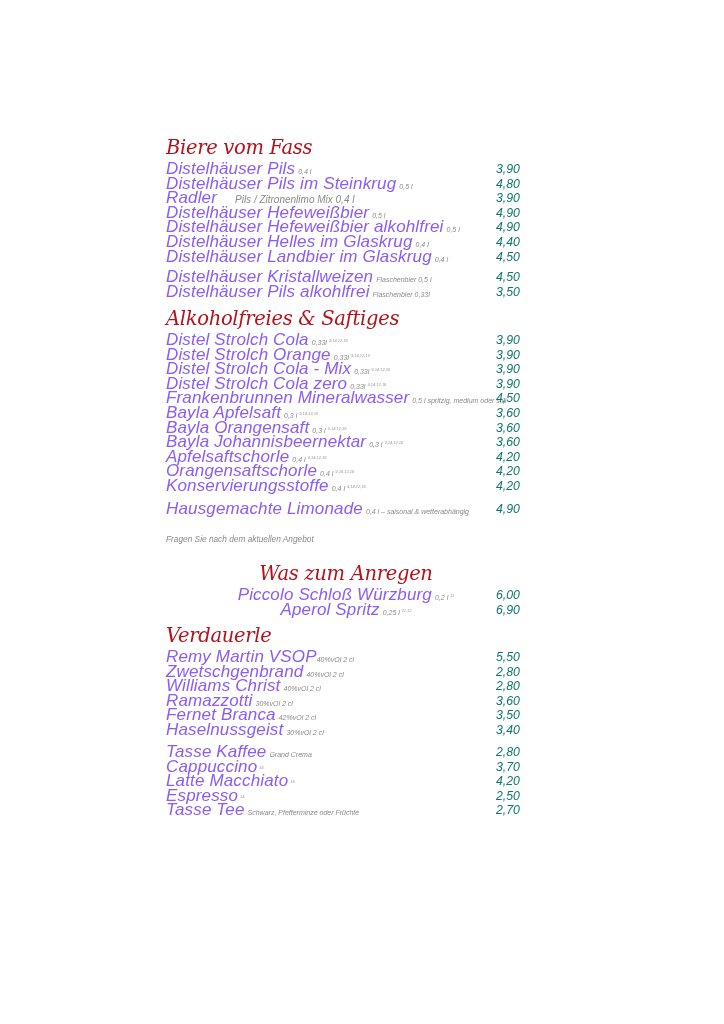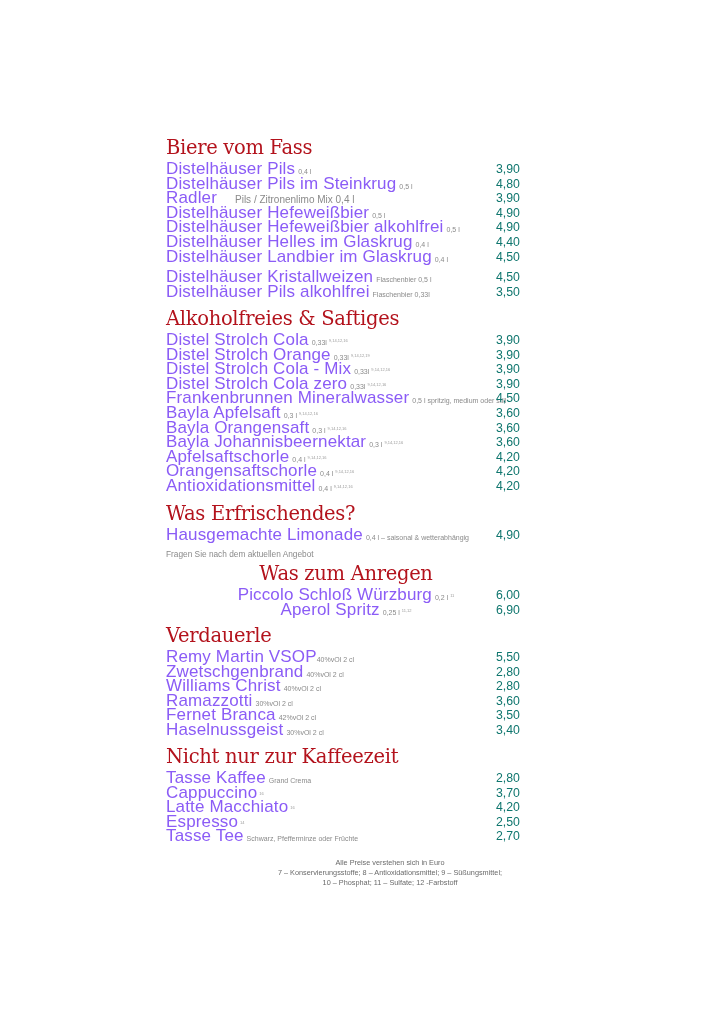--- a/index.html
+++ b/index.html
@@ -14,20 +14,21 @@
       overflow: hidden;
       font-family: "Liberation Sans", "DejaVu Sans", sans-serif;
       color: #2e2e2e;
     }
     .page {
       position: absolute;
       left: 0;
       top: 0;
       width: 724px;
       height: 787px;
+      font-style: italic;
     }
     .section {
       position: absolute;
       left: 166px;
       width: 360px;
     }
     .section-title {
       font-family: "DejaVu Serif", "Liberation Serif", serif;
       color: #b3121c;
       font-size: 19.5px;
@@ -73,21 +74,21 @@
       font-size: 12.3px;
       color: #0f766e;
     }
     .spacer {
       height: 6px;
     }
     .note {
       font-size: 8.3px;
       color: #8a8a8a;
       line-height: 11px;
-      margin-top: 6px;
+      margin-top: 17px;
     }
     .footer {
       position: absolute;
       left: 230px;
       top: 858px;
       width: 320px;
       text-align: center;
       font-size: 7.3px;
       line-height: 10px;
       color: #6a6a6a;
@@ -175,27 +176,26 @@
     </div>
     <div class="item">
       <span class="name">Apfelsaftschorle</span><span class="detail">0,4 l</span><span class="sup">9,14,12,16</span>
       <span class="price">4,20</span>
     </div>
     <div class="item">
       <span class="name">Orangensaftschorle</span><span class="detail">0,4 l</span><span class="sup">9,14,12,16</span>
       <span class="price">4,20</span>
     </div>
     <div class="item">
-      <span class="name">Antioxidationsmittel</span><span class="detail">0,4 l</span><span class="sup">9,14,12,16</span>
+      <span class="name">Konservierungsstoffe</span><span class="detail">0,4 l</span><span class="sup">9,14,12,16</span>
       <span class="price">4,20</span>
     </div>
   </div>
 
   <div class="section" style="top:502px;">
-    <div class="section-title">Was Erfrischendes?</div>
     <div class="item">
       <span class="name">Hausgemachte Limonade</span><span class="detail">0,4 l – saisonal &amp; wetterabhängig</span>
       <span class="price">4,90</span>
     </div>
     <div class="note">Fragen Sie nach dem aktuellen Angebot</div>
   </div>
 
   <div class="section" style="top:562px;text-align:center;">
     <div class="section-title">Was zum Anregen</div>
     <div class="item">
@@ -230,21 +230,20 @@
       <span class="name">Fernet Branca</span><span class="detail">42%vOl 2 cl</span>
       <span class="price">3,50</span>
     </div>
     <div class="item">
       <span class="name">Haselnussgeist</span><span class="detail">30%vOl 2 cl</span>
       <span class="price">3,40</span>
     </div>
   </div>
 
   <div class="section" style="top:745px;">
-    <div class="section-title">Nicht nur zur Kaffeezeit</div>
     <div class="item">
       <span class="name">Tasse Kaffee</span><span class="detail">Grand Crema</span>
       <span class="price">2,80</span>
     </div>
     <div class="item">
       <span class="name">Cappuccino</span><span class="sup">16</span>
       <span class="price">3,70</span>
     </div>
     <div class="item">
       <span class="name">Latte Macchiato</span><span class="sup">16</span>
@@ -253,19 +252,14 @@
     <div class="item">
       <span class="name">Espresso</span><span class="sup">14</span>
       <span class="price">2,50</span>
     </div>
     <div class="item">
       <span class="name">Tasse Tee</span><span class="detail">Schwarz, Pfefferminze oder Früchte</span>
       <span class="price">2,70</span>
     </div>
   </div>
 
-  <div class="footer">
-    <div>Alle Preise verstehen sich in Euro</div>
-    <div>7 – Konservierungsstoffe; 8 – Antioxidationsmittel; 9 – Süßungsmittel;</div>
-    <div>10 – Phosphat; 11 – Sulfate; 12 -Farbstoff</div>
-  </div>
 
 </div>
 
 </body></html>

